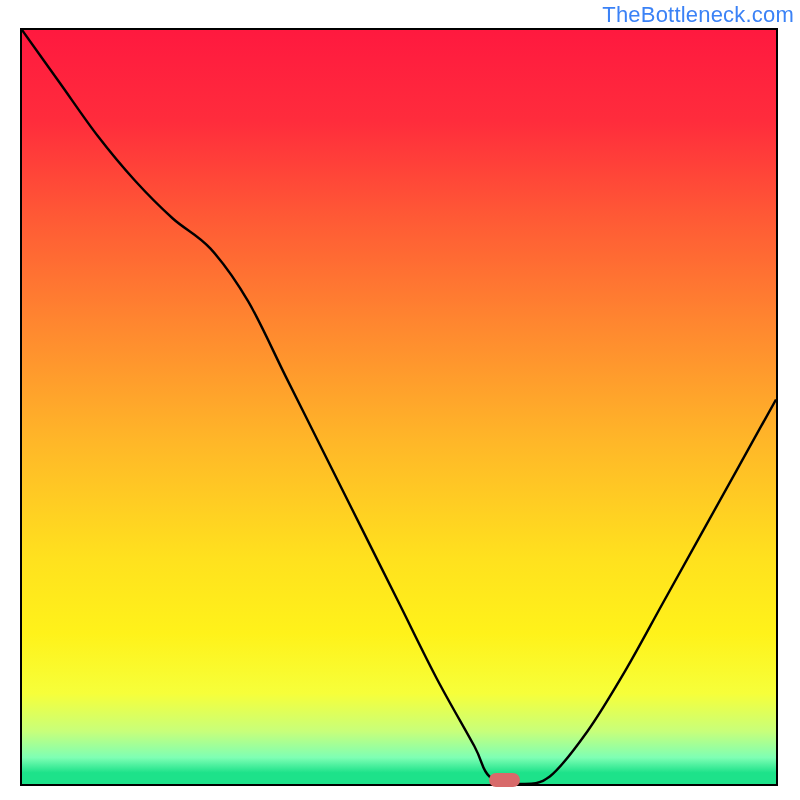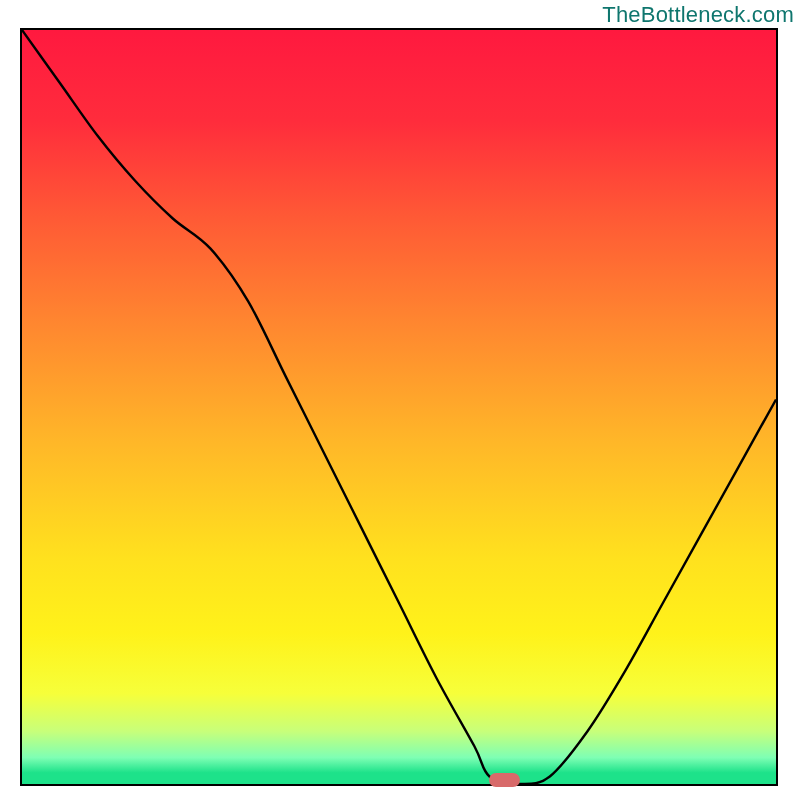--- a/index.html
+++ b/index.html
@@ -13,21 +13,21 @@
   .outer {
     position: relative;
     width: 800px;
     height: 800px;
   }
   .watermark {
     position: absolute;
     top: 2px;
     right: 6px;
     font-size: 22px;
-    color: #0f766e;
+    color: #3b82f6;
     font-weight: 400;
     letter-spacing: 0.2px;
   }
   .frame {
     position: absolute;
     left: 20px;
     top: 28px;
     width: 758px;
     height: 758px;
     border: 2px solid #000;

